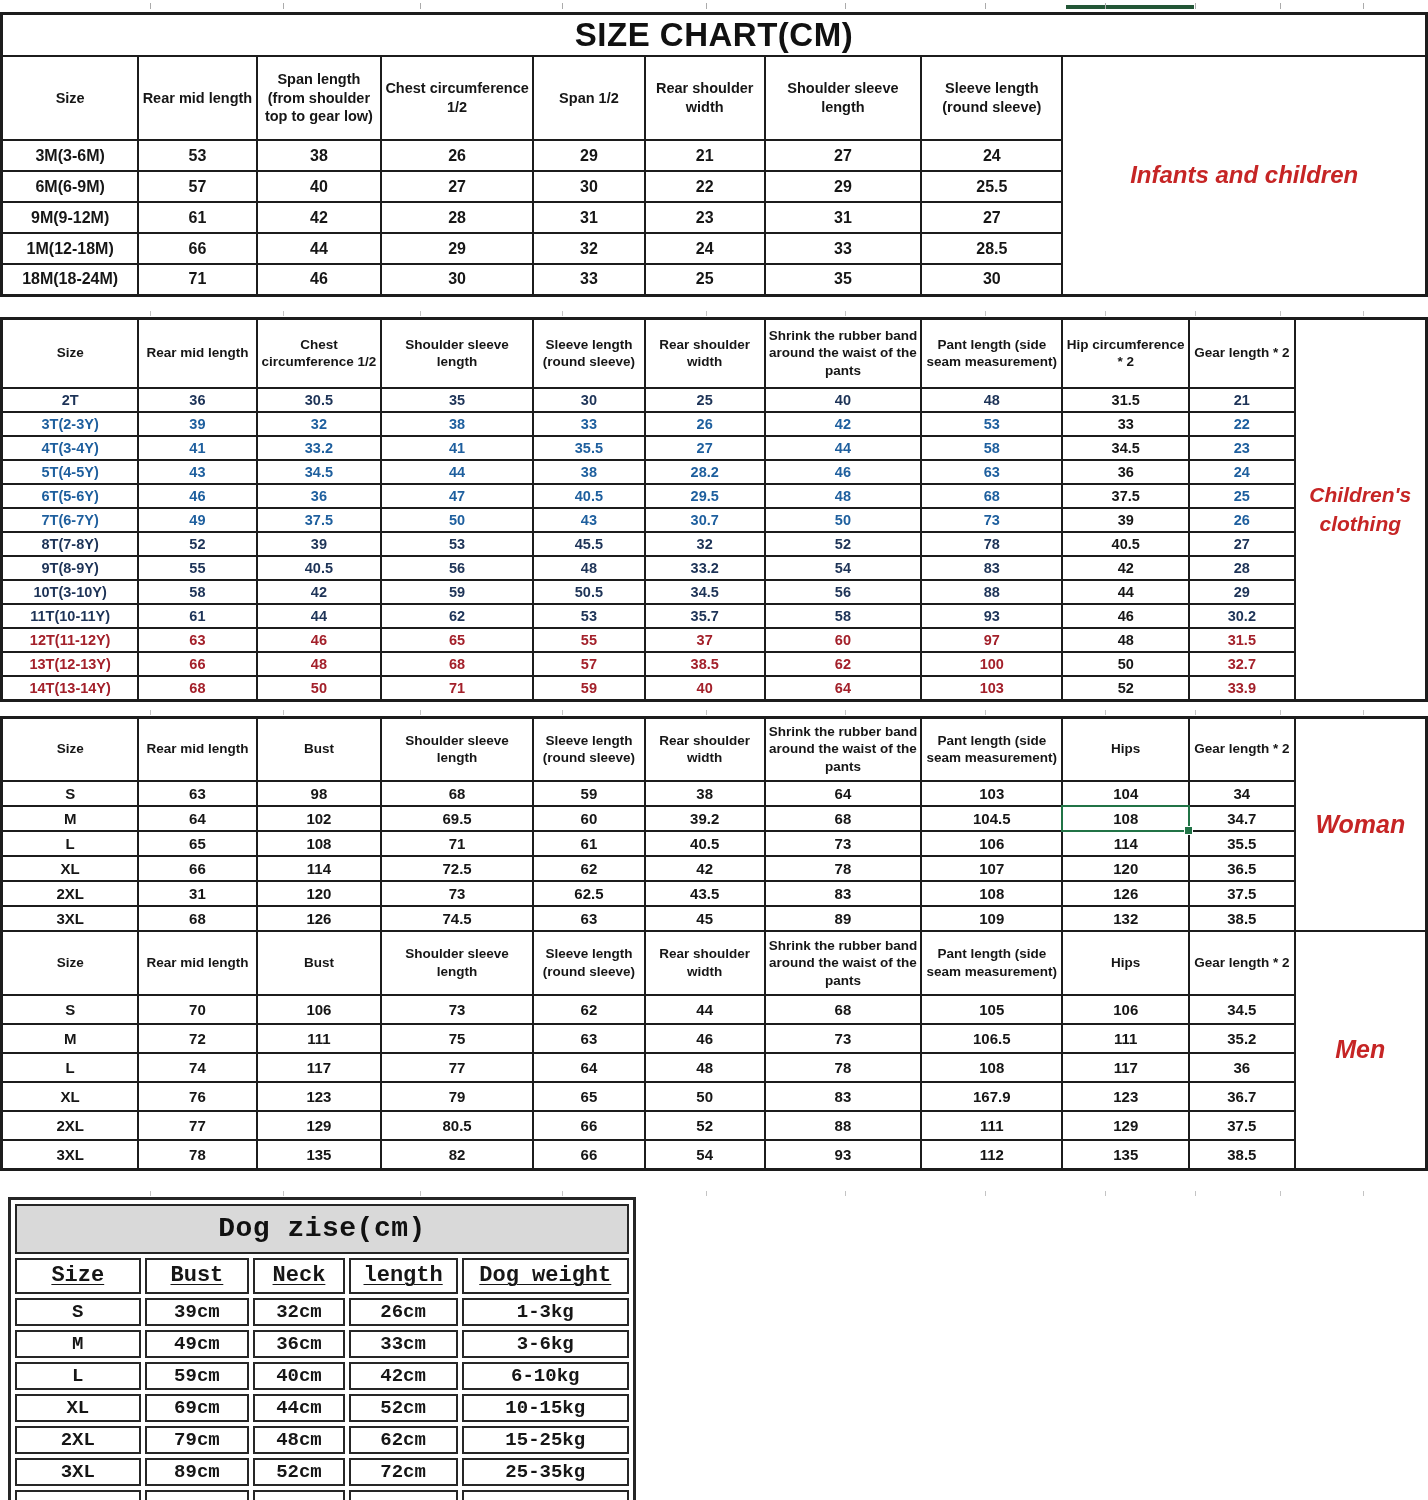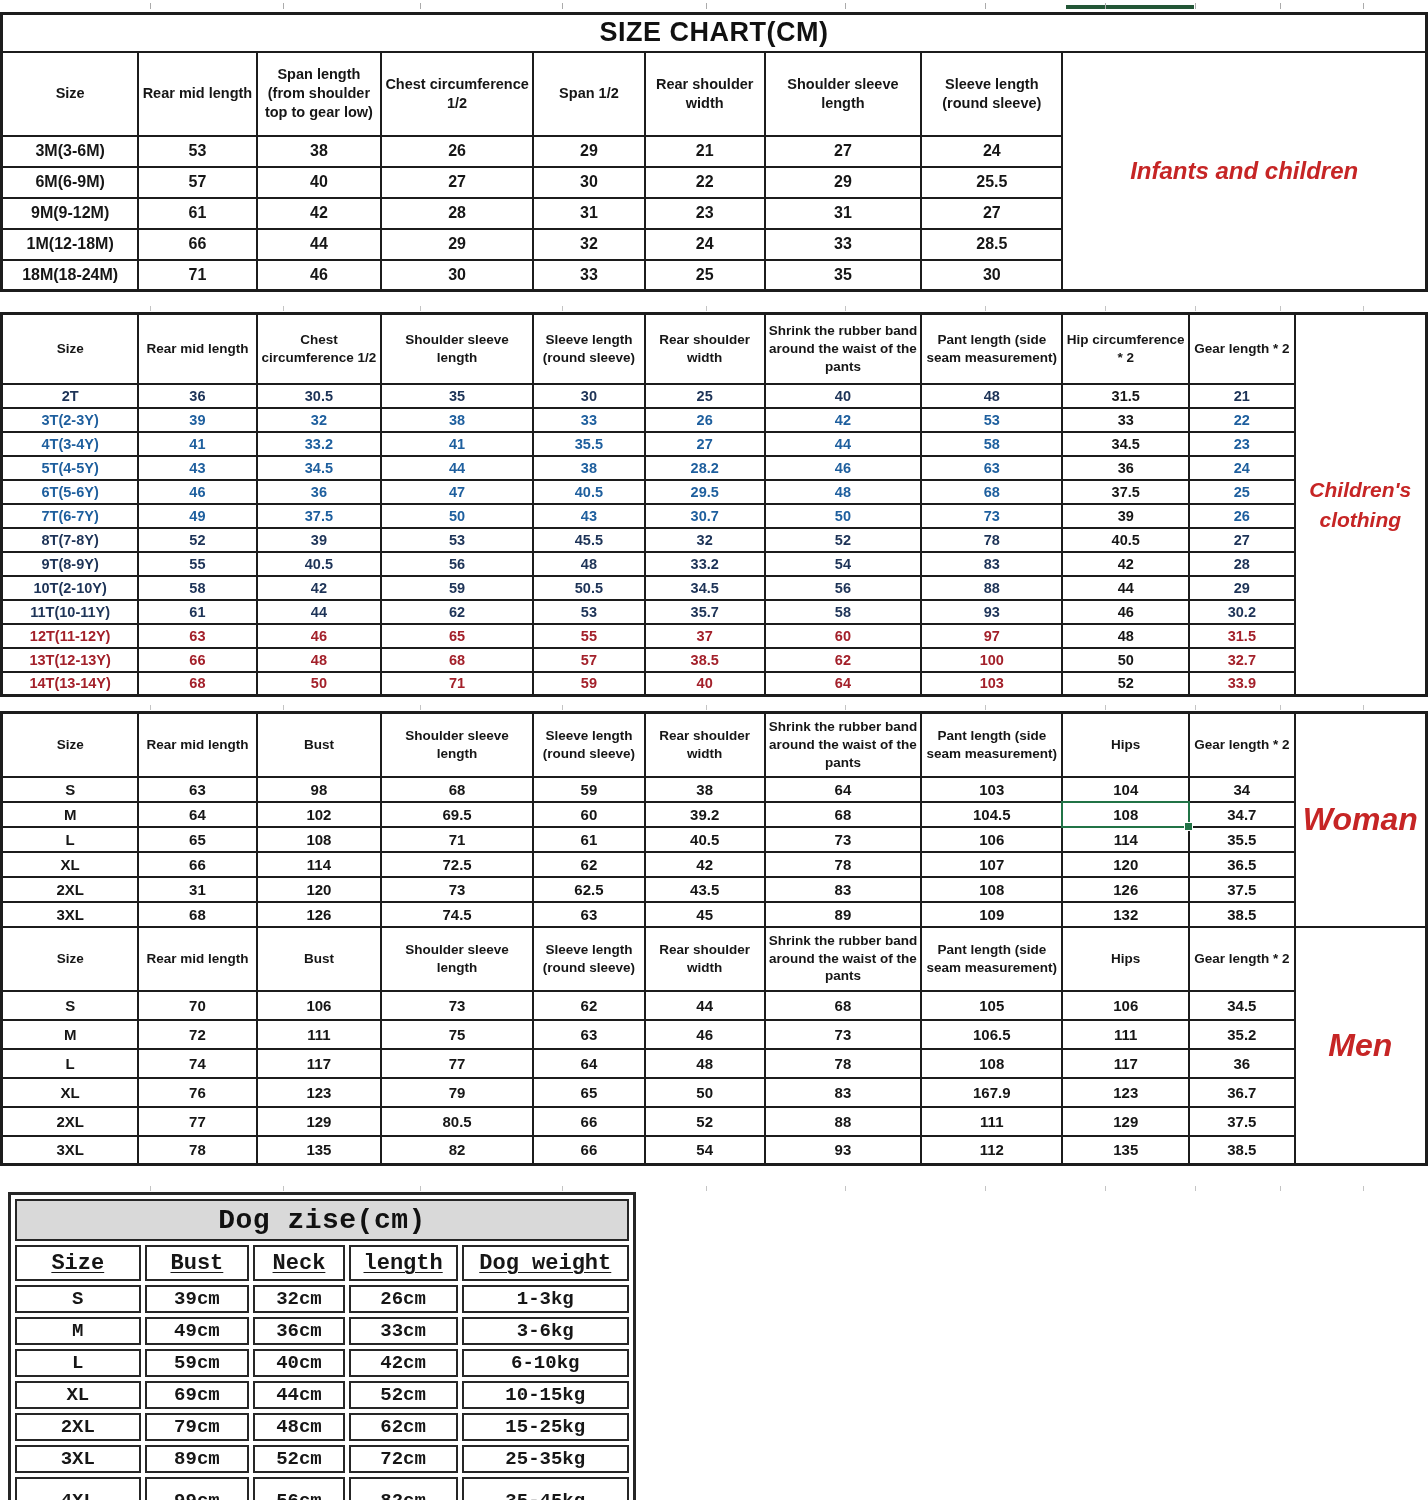--- a/index.html
+++ b/index.html
@@ -21,21 +21,21 @@
   
   .grid-strip{height:12px;position:relative;}
   .tickbar i{position:absolute;top:3px;width:1px;height:6px;background:#ababab;}
   .green-seg{position:absolute;left:1066px;top:5px;width:128px;height:4px;background:#235636;}
   .gap{position:relative;}
   .gap i{top:auto;bottom:1px;height:5px;background:#c4c4c4;}
   .g1{height:20px;} .g2{height:14px;} .g3{height:26px;}
   
   .tbl{border-collapse:collapse;table-layout:fixed;width:1428px;border:3px solid var(--border-black);}
   .tbl th,.tbl td{border:2px solid var(--border-black);text-align:center;vertical-align:middle;font-weight:700;padding:1px 2px;}
-  .tbl .title{font-size:27px;letter-spacing:.5px;color:#111;}
+  .tbl .title{font-size:33px;letter-spacing:.5px;color:#111;}
   .tbl .label{color:var(--section-label-red);font-style:italic;}
   
   .infants .title-row{height:38px;}
   .infants .head-row{height:84px;}
   .infants th{font-size:14.5px;line-height:1.3;}
   .infants .data-row{height:31px;font-size:16px;}
   .infants .label{font-size:24px;}
   
   .children .head-row{height:70px;}
   .children th{font-size:13.5px;line-height:1.3;}
@@ -44,32 +44,32 @@
   tr.c-blue td{color:var(--data-blue);}
   tr.c-navy td{color:var(--data-navy);}
   tr.c-red td{color:var(--data-red);}
   .children .data-row td:nth-child(9){color:#161616;}
   
   .adults .head-row{height:64px;}
   .adults th{font-size:13.5px;line-height:1.3;}
   .adults .data-row{font-size:15px;}
   .adults .s0.data-row{height:25px;}
   .adults .s1.data-row{height:29px;}
-  .adults .label{font-size:32px;}
+  .adults .label{font-size:25px;}
   
   .sel{position:relative;}
   .sel::before{content:"";position:absolute;top:-2px;left:-2px;right:-2px;bottom:-2px;
     border:2px solid var(--selection-green);pointer-events:none;}
   .sel::after{content:"";position:absolute;right:-5px;bottom:-5px;width:7px;height:7px;
     background:var(--selection-green);border:1px solid #fff;z-index:2;}
   
   .dog{border-collapse:separate;border-spacing:4px;width:628px;margin-left:8px;
     border:3px solid #262626;font-family:"Liberation Mono",monospace;}
   .dog th,.dog td{border:2px solid #262626;}
-  .dog .title-row{height:42px;}
+  .dog .title-row{height:50px;}
   .dog .title{background:var(--dog-header-bg);font-size:28px;font-weight:700;}
   .dog th{font-size:22px;height:36px;text-decoration:underline;text-decoration-thickness:1px;text-underline-offset:3px;}
   .dog .data-row{height:27px;}
   .dog .data-row td{font-size:19px;}
   .dog tbody tr:last-child{height:48px;}
 </style>
 </head>
 <body>
 
 <div>
@@ -299,21 +299,21 @@
           <td>40.5</td>
           <td>56</td>
           <td>48</td>
           <td>33.2</td>
           <td>54</td>
           <td>83</td>
           <td>42</td>
           <td>28</td>
         </tr>
         <tr class="data-row s0 c-navy">
-          <td>10T(2-10Y)</td>
+          <td>10T(3-10Y)</td>
           <td>58</td>
           <td>42</td>
           <td>59</td>
           <td>50.5</td>
           <td>34.5</td>
           <td>56</td>
           <td>88</td>
           <td>44</td>
           <td>29</td>
         </tr>

